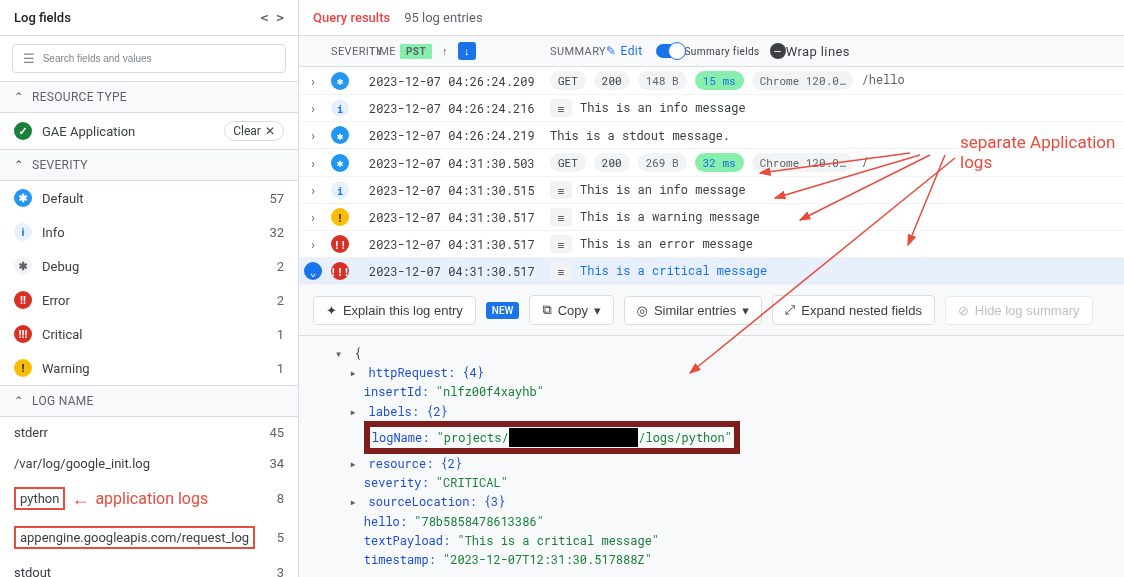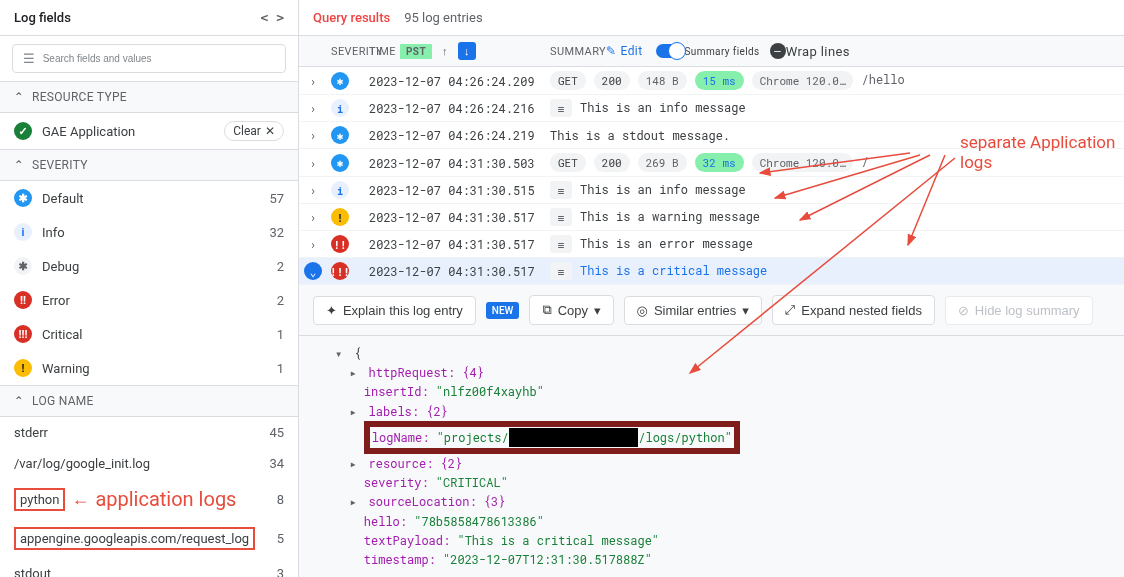--- a/index.html
+++ b/index.html
@@ -24,21 +24,21 @@
 .sev-info { background: #e8f0fe; color: #1a73e8; }
 .sev-debug { background: #f1f3f4; color: #5f6368; }
 .sev-error { background: #d93025; color: #fff; }
 .sev-critical { background: #d93025; color: #fff; }
 .sev-warning { background: #fbbc04; color: #202124; }
 .check-circle { background: #188038; }
 .facet-count { color: #5f6368; font-size: 13px; text-align: right; }
 .clear-chip { border: 1px solid #dadce0; border-radius: 12px; padding: 2px 8px; font-size: 12px; background: #fff; display: flex; align-items: center; gap: 4px; }
 .facet-name-row { display: flex; justify-content: space-between; padding: 8px 14px; align-items: center; }
 .red-box { border: 2px solid #e74c3c; padding: 2px 4px; display: inline-block; }
-.annot-label { color: #e74c3c; font-size: 20px; font-weight: 400; text-align: right; }
+.annot-label { color: #e74c3c; font-size: 16px; font-weight: 400; text-align: right; }
 .arrow-left { color: #e74c3c; font-size: 18px; }
 
 
 .main { flex: 1; display: flex; flex-direction: column; overflow: hidden; }
 .main-header { display: flex; align-items: center; padding: 10px 14px; gap: 14px; border-bottom: 1px solid #dadce0; }
 .main-title { font-weight: 500; color: #ef4444; }
 .entry-count { color: #5f6368; font-size: 13px; }
 .cols-header { display: flex; align-items: center; padding: 6px 0; background: #f8f9fa; border-bottom: 1px solid #dadce0; font-size: 11px; color: #5f6368; letter-spacing: 0.4px; }
 .col-expand { width: 28px; }
 .col-sev { width: 42px; padding-left: 4px; }
@@ -70,21 +70,21 @@
 .msg-text.blue { color: #1a73e8; }
 .open-chevron { width: 18px; height: 18px; border-radius: 50%; background: #1a73e8; color: #fff; display: inline-flex; align-items: center; justify-content: center; font-size: 11px; }
 
 .action-bar { display: flex; align-items: center; gap: 10px; padding: 10px 14px; background: #f8f9fa; border-bottom: 1px solid #dadce0; }
 .action-btn { border: 1px solid #dadce0; background: #fff; border-radius: 4px; padding: 6px 12px; font-size: 13px; display: flex; align-items: center; gap: 6px; cursor: pointer; color: #3c4043; }
 .new-badge { background: #1a73e8; color: #fff; font-size: 10px; padding: 3px 6px; border-radius: 3px; font-weight: 500; }
 .action-btn.disabled { color: #bdc1c6; border-color: #e8eaed; }
 
 .json-view { padding: 8px 20px 20px 36px; font-family: 'Roboto Mono', monospace; font-size: 12px; line-height: 1.6; background: #f8f9fa; overflow-y: auto; flex: 1; }
 .json-line { white-space: pre; }
-.json-key { color: #a21caf; }
+.json-key { color: #1d4ed8; }
 .json-str { color: #188038; }
 .caret { color: #5f6368; cursor: pointer; display: inline-block; width: 12px; }
 .blackout { background: #000; color: #000; display: inline-block; }
 .red-box-json { border: 6px solid #7f1d1d; padding: 1px 2px; display: inline-block; }
 
 
 .annot-overlay { position: absolute; pointer-events: none; }
 .red-text { color: #e74c3c; font-size: 17px; }
 svg.arrows { position: absolute; top: 0; left: 0; pointer-events: none; }
 </style>

